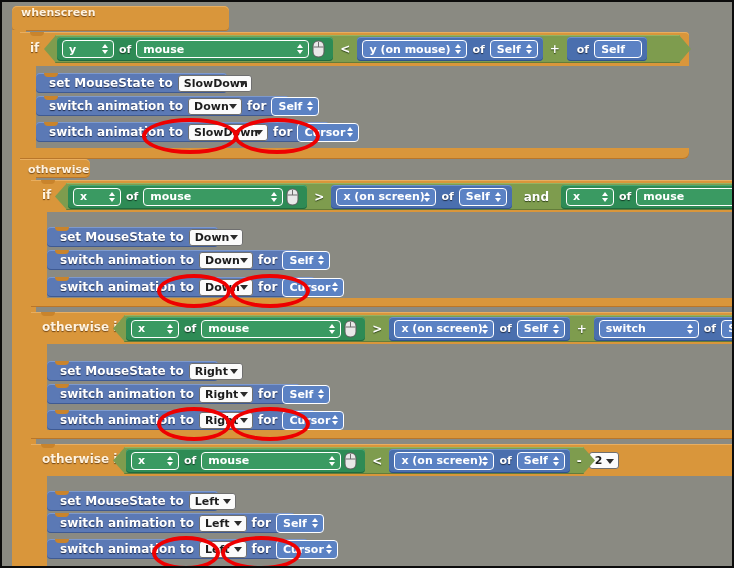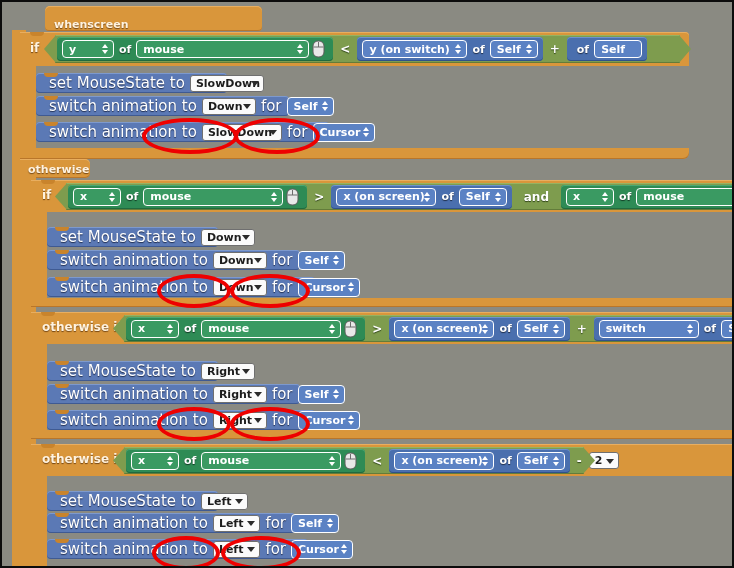--- a/index.html
+++ b/index.html
@@ -21,25 +21,24 @@
   
   .abs{position:absolute;}
 
   
   .orange{background:#d9963b;}
 
   .hat{
     position:absolute;
     background:#d9963b;
     border-radius:5px 5px 4px 4px;
-    display:flex;align-items:flex-end;
+    display:flex;align-items:flex-start;
     color:#fff8ec;
     font-weight:bold;
     box-shadow:inset 0 1px 0 #e8ae60, inset 0 -1px 0 #b9762a;
-    margin-left:33px;
   }
   .ctrl-head{
     position:absolute;
     background:#d9963b;
     border-radius:0 4px 0 0;
     display:flex;align-items:center;
     color:#fff8ec;font-weight:bold;
     box-shadow:inset 0 1px 0 #e8ae60;
   }
   .ctrl-label{
@@ -164,21 +163,21 @@
   
   .action{
     position:absolute;
     background:#5b79b5;
     border-radius:4px;
     display:flex;align-items:center;
     padding:0 8px;
     box-shadow:inset 0 1px 0 #7d99cd, inset 0 -1px 0 #3f5a92;
   }
   .action .lbl{
-    color:#ffffff;font-weight:normal;font-size:15px;
+    color:#ffffff;font-weight:bold;font-size:12px;
     text-shadow:0 1px 1px rgba(20,30,60,.85);
     padding:0 5px;white-space:nowrap;
   }
 
   
   .mouse-ico{
     width:13px;height:18px;
     margin:0 3px;
     flex:0 0 auto;
   }
@@ -221,21 +220,21 @@
       </span>
       <svg class="mouse-ico" viewBox="0 0 13 18">
         <rect x="1" y="1" width="11" height="16" rx="5" ry="5" fill="#e8e8e8" stroke="#5a5a5a" stroke-width="1"></rect>
         <line x1="6.5" y1="2" x2="6.5" y2="7" stroke="#6d6d6d" stroke-width="1"></line>
         <line x1="1.5" y1="7" x2="11.5" y2="7" stroke="#6d6d6d" stroke-width="1"></line>
       </svg>
     </div>
     <span class="bool-op">&lt;</span>
     <div class="attr-blue">
       <span class="field blue" style="width:105px;">
-        <span>y (on switch)</span>
+        <span>y (on mouse)</span>
         <span class="spin"></span>
       </span>
       <span class="word">of</span>
       <span class="field blue" style="width:48px;">
         <span>Self</span>
         <span class="spin"></span>
       </span>
     </div>
     <span class="bool-op">+</span>
     <div class="attr-blue">

